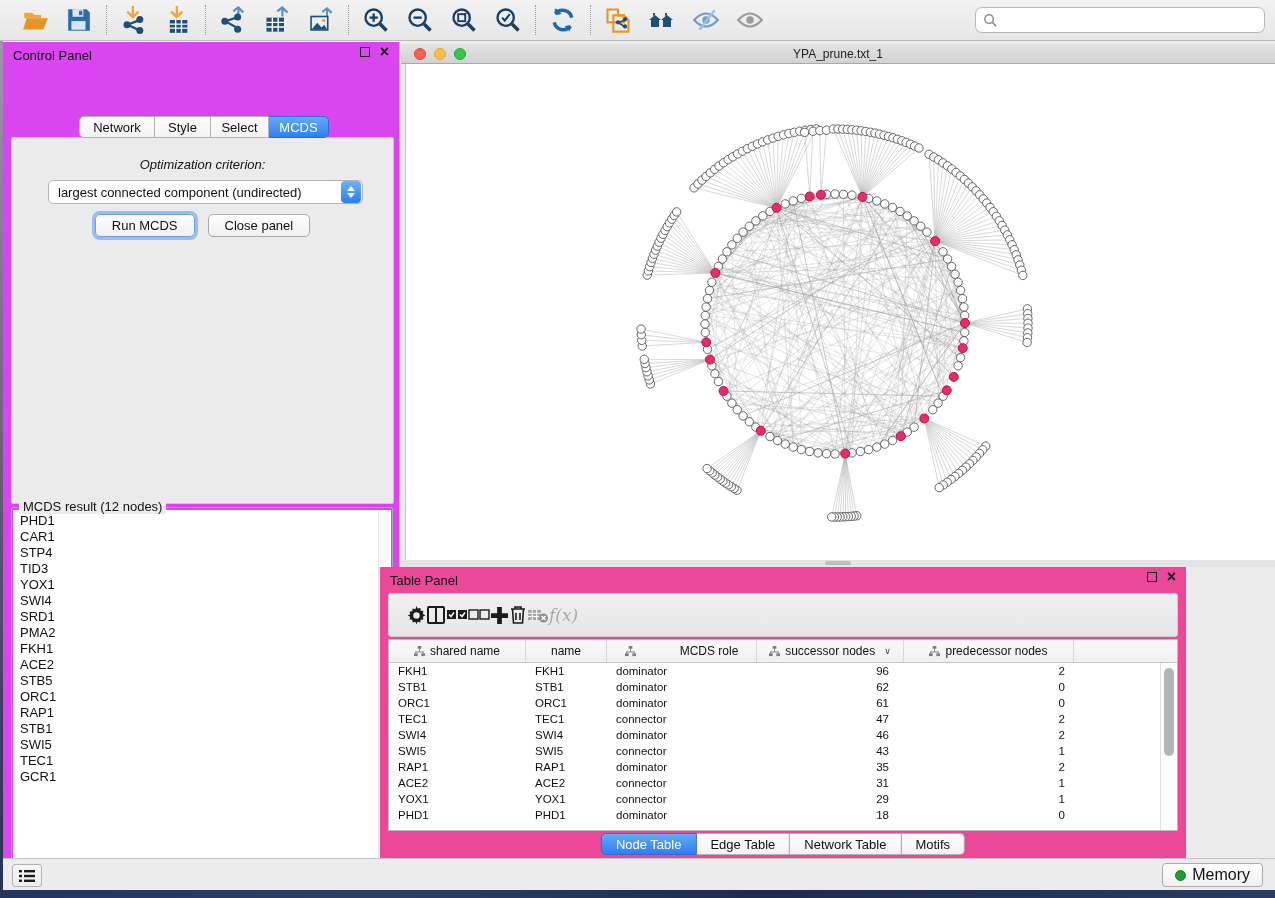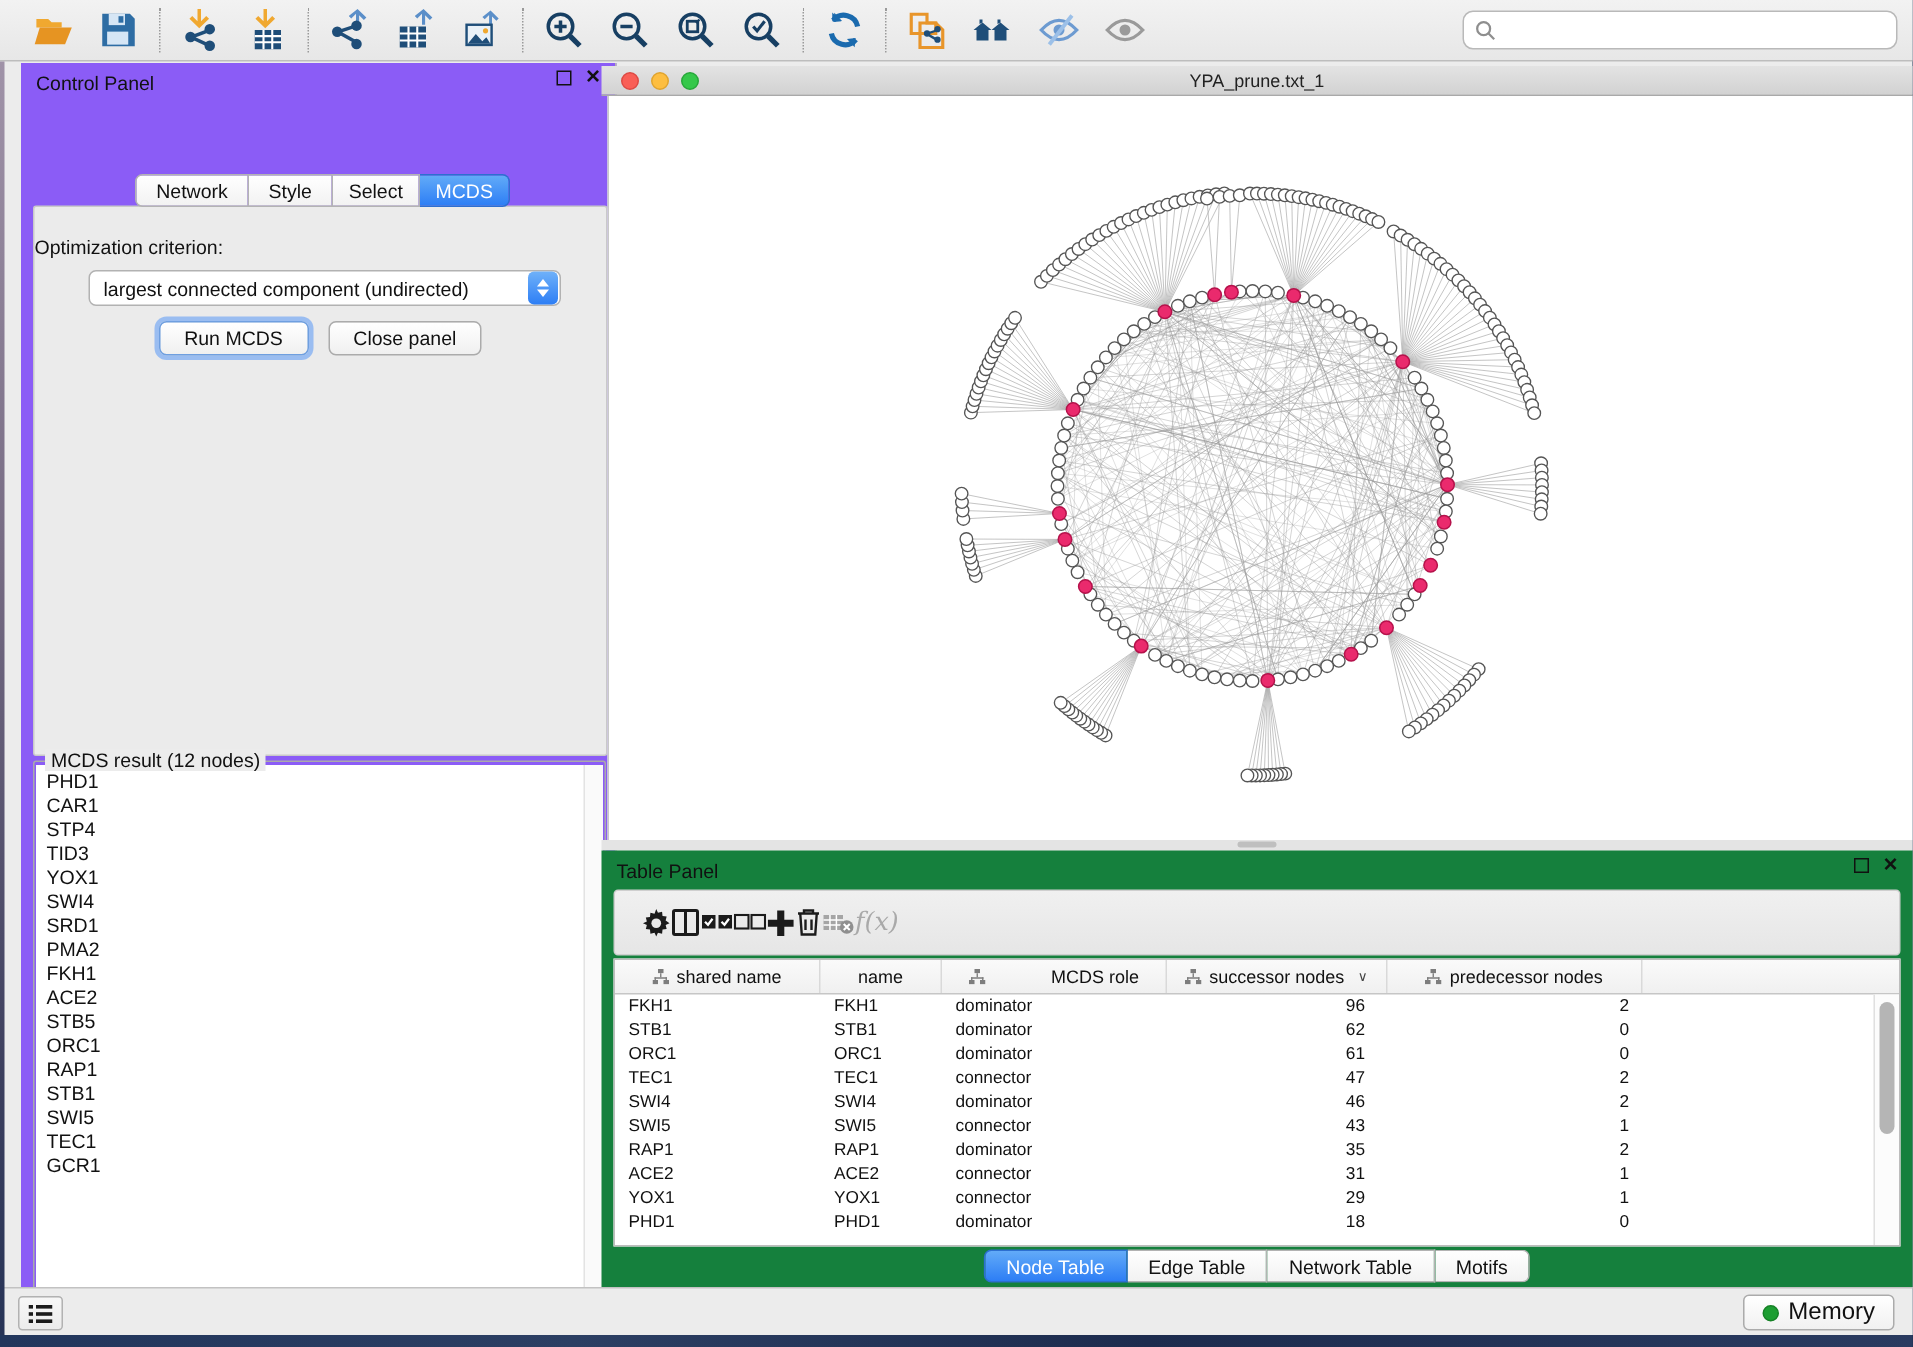--- a/index.html
+++ b/index.html
@@ -20,22 +20,22 @@
   .tb-sep { width:1px; height:30px; border-left:1px dotted #9a9a9a; }
   .tb-icon { width:28px; height:28px; display:flex; align-items:center; justify-content:center; cursor:pointer; }
   .search-wrap { position:absolute; right:10px; top:7px; width:290px; height:26px;
     background:#fff; border:1px solid #b9b9b9; border-radius:7px;
     display:flex; align-items:center; padding-left:7px; }
   .search-wrap svg { flex:0 0 auto; }
   .search-input { border:none; outline:none; flex:1; height:20px; font-size:12px;
     font-family:"Liberation Sans",sans-serif; background:transparent; margin-left:5px;}
 
   
-  .control-panel { position:absolute; left:14px; top:42px; width:397px; height:816px;
-    background:#8b5cf6; border-right:1px solid #b4b4b4; }
+  .control-panel { position:absolute; left:3px; top:42px; width:397px; height:816px;
+    background:#d946ef; border-right:1px solid #b4b4b4; }
   .panel-titlebar { position:relative; height:26px; display:flex; align-items:center; padding:0 10px; }
   .panel-title { font-size:13px; color:#111; }
   .panel-ctrls { position:absolute; right:10px; top:5px; display:flex; gap:10px; align-items:center;}
   .float-box { width:10px; height:10px; border:1.7px solid #111; display:inline-block; cursor:pointer;}
   .close-x { font-size:16px; font-weight:bold; color:#111; line-height:10px; cursor:pointer;}
 
   .seg-tabs { position:absolute; display:flex; height:22px; z-index:5;text-align:right; }
   .seg-tab { background:linear-gradient(#ffffff,#f2f2f2); border:1px solid #b3b3b3; border-left:none;
     font-size:13px; color:#111; display:flex; align-items:center; justify-content:center; cursor:pointer; }
   .seg-tab:first-child { border-left:1px solid #b3b3b3; border-radius:5px 0 0 5px; }
@@ -43,22 +43,22 @@
   .seg-tab.active { background:linear-gradient(#62abf8,#2d7ef5); color:#fff; border-color:#2d6fd0; }
 
   .cp-tabs { left:76px; top:74px; }
   .cp-tabs .seg-tab:nth-child(1){ width:76px; }
   .cp-tabs .seg-tab:nth-child(2){ width:56px; }
   .cp-tabs .seg-tab:nth-child(3){ width:58px; }
   .cp-tabs .seg-tab:nth-child(4){ width:60px; }
 
   .cp-box { position:absolute; left:8px; top:95px; width:383px; height:367px;
     background:#ebebeb; border:1px solid #c9c9c9; border-radius:2px; }
-  .opt-label { position:absolute; left:0; top:19px; width:100%; text-align:left;
-    font-size:13px; color:#111; }
+  .opt-label { position:absolute; left:0; top:19px; width:100%; text-align:center;
+    font-size:13px; color:#111;font-style:italic; }
   .opt-select { position:absolute; left:36px; top:42px; width:315px; height:24px;
     background:#fff; border:1px solid #b2b2b2; border-radius:5px;
     display:flex; align-items:center; cursor:pointer; }
   .opt-select-text { flex:1; font-size:13px; color:#111; padding-left:9px; white-space:nowrap; }
   .opt-stepper { width:20px; height:22px; margin-right:1px; border-radius:4px;
     background:linear-gradient(#6fb1f9,#2d7ef5);
     display:flex; flex-direction:column; align-items:center; justify-content:center; gap:2px; }
   .arr-up { width:0;height:0;border-left:4px solid transparent;border-right:4px solid transparent;border-bottom:5px solid #fff; }
   .arr-dn { width:0;height:0;border-left:4px solid transparent;border-right:4px solid transparent;border-top:5px solid #fff; }
   .cp-buttons { position:absolute; left:0; top:76px; width:100%; display:flex; justify-content:center; gap:13px; }
@@ -90,21 +90,21 @@
   .net-title { position:absolute; left:0; width:100%; text-align:center; font-size:12px; color:#222; }
   .net-canvas { position:absolute; left:4px; top:22px; width:870px; height:496px; background:#fff;
     border-left:1px solid #c9c9c9;}
 
   
   .h-divider { position:absolute; left:401px; top:560px; width:874px; height:7px; background:#e4e4e4; }
   .h-handle { position:absolute; left:50%; top:1px; width:26px; height:4px; margin-left:-13px;
     background:#bfbfbf; border-radius:2px; }
 
   
-  .table-panel { position:absolute; left:401px; top:567px; width:874px; height:291px; background:#15803d; }
+  .table-panel { position:absolute; left:380px; top:567px; width:806px; height:291px; background:#ec4899; }
   .tp-toolbar { position:absolute; left:8px; top:26px; right:8px; height:44px;
     background:linear-gradient(#f0f0f0,#e6e6e6); border:1px solid #cfcfcf; border-radius:3px;
     display:flex; align-items:center; padding-left:18px; }
   .tp-icon { display:flex; align-items:center; justify-content:center; cursor:pointer; }
   .fx-label { font-family:"DejaVu Serif", serif; font-style:italic; font-size:17px; color:#a9a9a9; }
 
   .node-table { position:absolute; left:8px; top:72px; right:8px; height:192px; background:#fff;
     border:1px solid #bdbdbd; overflow:hidden; }
   .nt-header { display:flex; height:23px; background:linear-gradient(#fafafa,#f0f0f0);
     border-bottom:1px solid #c6c6c6; }

